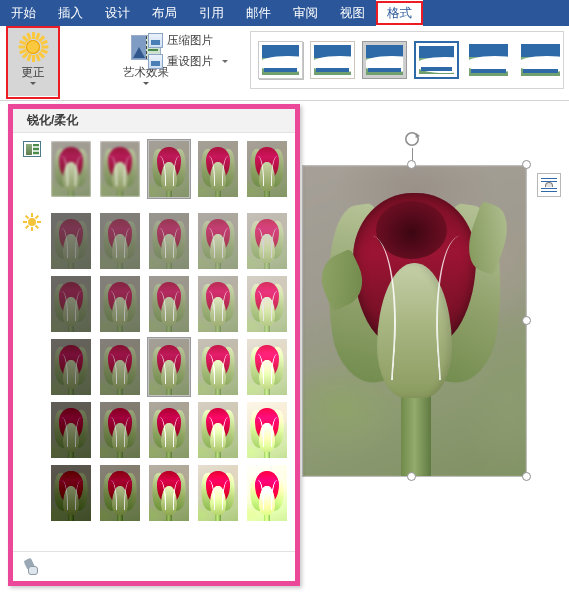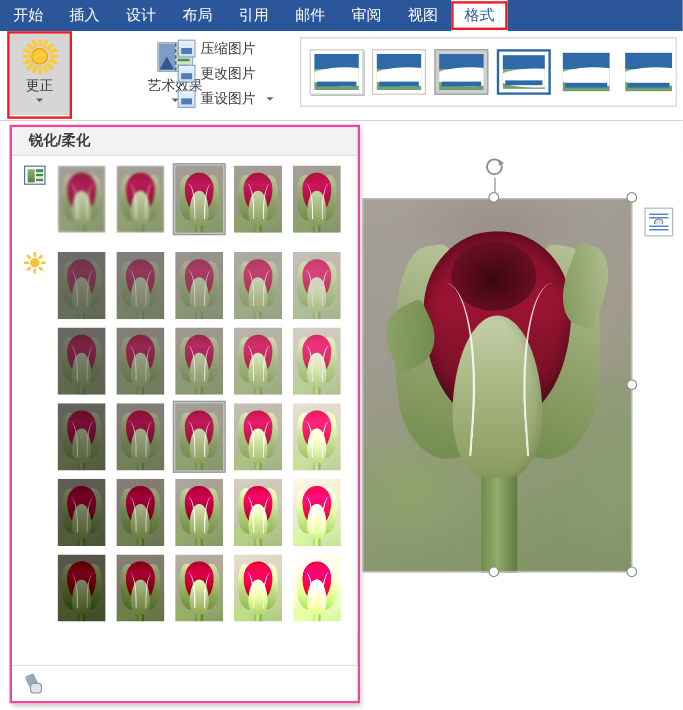--- a/index.html
+++ b/index.html
@@ -277,21 +277,21 @@
   }
   .layoutbtn .ly .arc {
     position: absolute; left: 4px; top: 4px; width: 8px; height: 5px;
     border: 1.6px solid #7a7a7a; border-bottom: none; border-radius: 8px 8px 0 0;
     background: #e0e0e0;
   }
 
   
   .dropdown {
     position: absolute; left: 8px; top: 104px; width: 292px; height: 482px;
-    background: #ffffff; border: 2px solid #ec4899;
+    background: #ffffff; border: 5px solid #ec4899;
     box-shadow: 2px 2px 4px rgba(0,0,0,0.22);
     z-index: 20; overflow: hidden;
   }
   .sect-header {
     height: 24px; background: #f2f2f2; border-bottom: 1px solid #e2e2e2;
     display: flex; align-items: center; padding-left: 14px;
     font-size: 12px; color: #3b3b3b; font-weight: bold;
   }
   .sect-body { position: relative; padding: 6px 0 6px 0; background: #fff; }
   .gal-row { display: flex; align-items: flex-start; padding-left: 36px; }
@@ -463,24 +463,20 @@
           </div>
         </div>
         <div class="lbl">艺术效果</div>
         <div class="caret"></div>
       </div>
 
       <div class="smallbtns">
         <div class="smallbtn">
           <span class="sicon"></span>
           <span>压缩图片</span>
-        </div>
-        <div class="smallbtn">
-          <span class="sicon"></span>
-          <span>更改图片</span>
         </div>
         <div class="smallbtn">
           <span class="sicon"></span>
           <span>重设图片</span>
           <span class="dropcaret"></span>
         </div>
       </div>
 
       <div class="stylegal">
         <div class="stylethumb t1">

